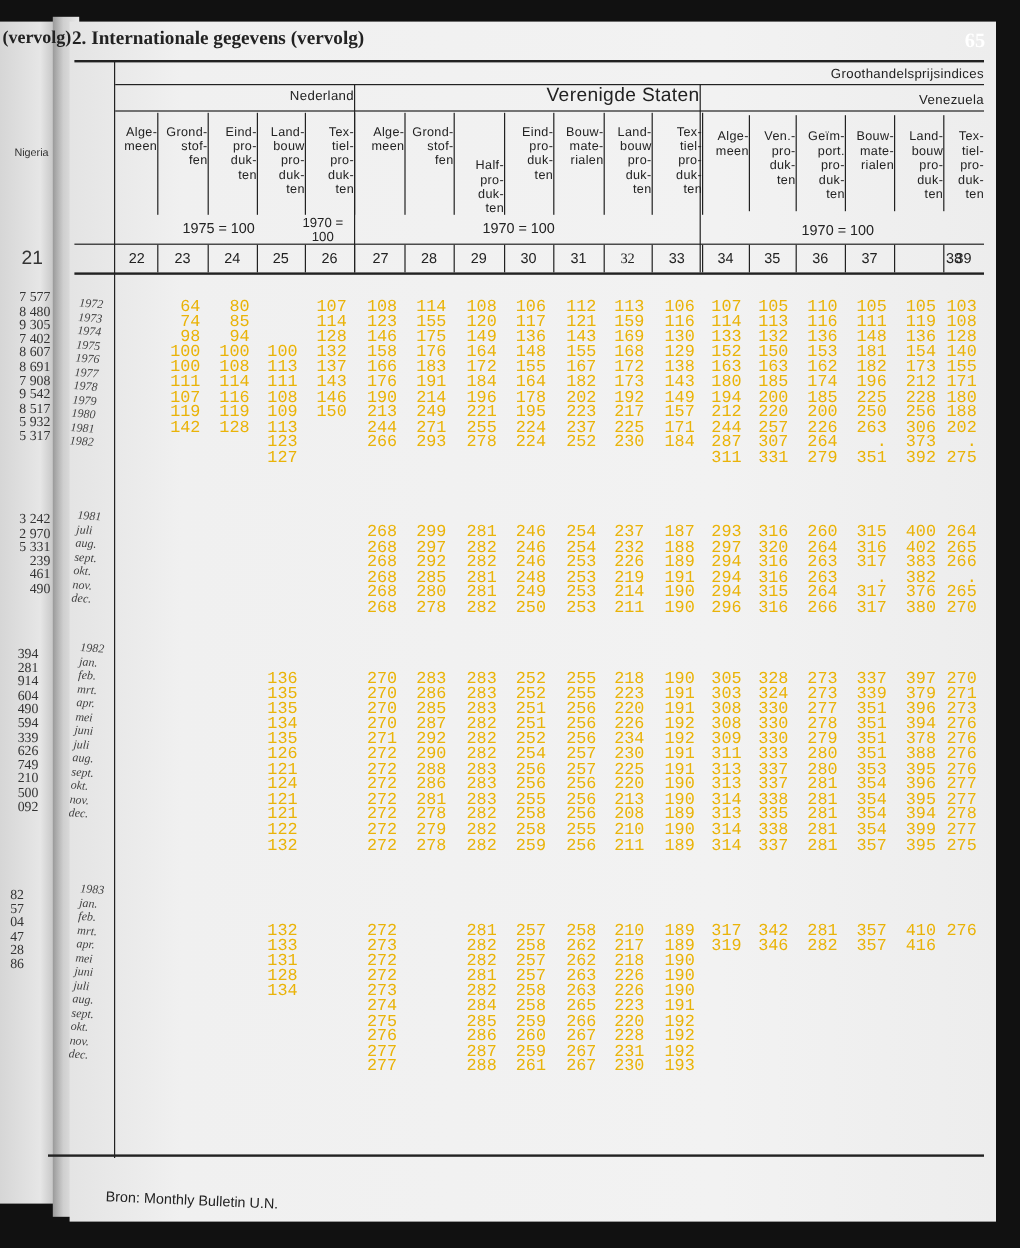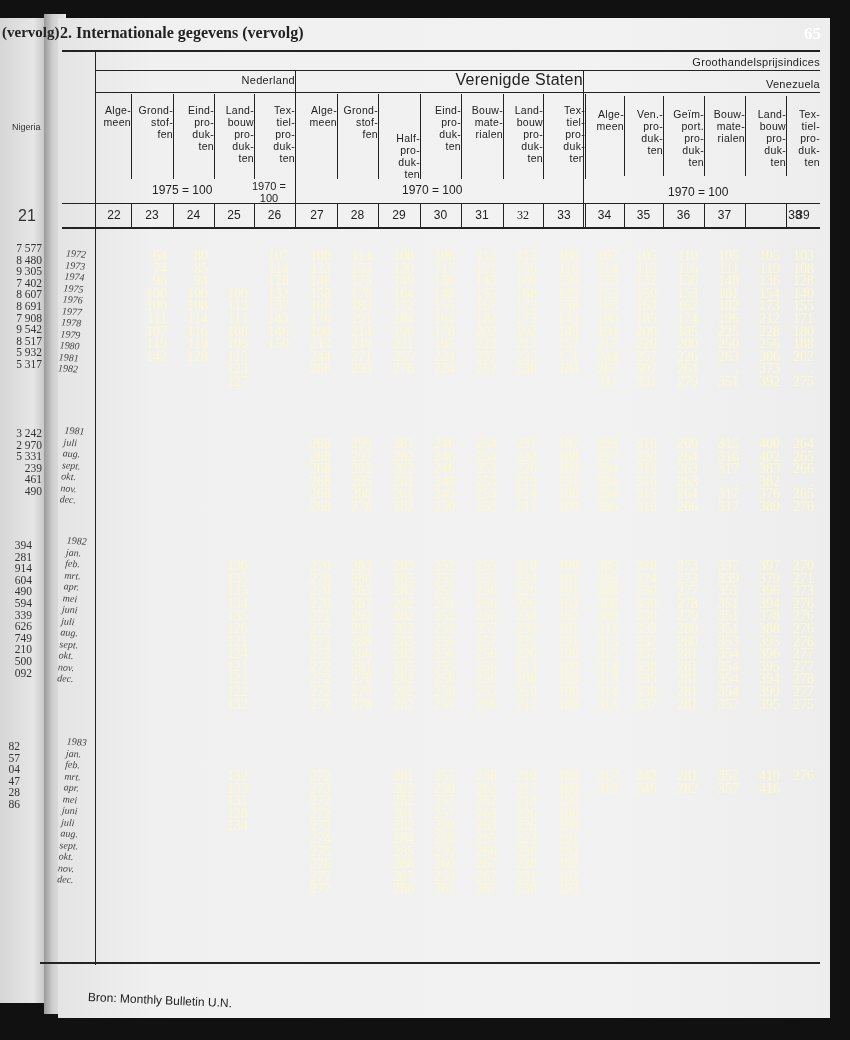--- a/index.html
+++ b/index.html
@@ -10,21 +10,21 @@
   .title { position: absolute; left: 60px; top: 24px; font-family: "Liberation Serif", serif; font-weight: bold; font-size: 16px; color: #222; }
   .left-title { position: absolute; left: 2px; top: 24px; font-family: "Liberation Serif", serif; font-weight: bold; font-size: 15px; color: #222; }
   .pagenum { position: absolute; left: 804px; top: 24px; font-family: "Liberation Serif", serif; font-weight: bold; font-size: 17px; color: #ffffff; }
   .hline { position: absolute; height: 0; border-top: 1.5px solid #222; }
   .vline { position: absolute; width: 0; border-left: 1.2px solid #222; }
   .hdr { position: absolute; font-size: 10.5px; line-height: 12px; text-align: right; color: #222; letter-spacing: 0.3px; }
   .colnum { position: absolute; font-size: 12px; text-align: center; width: 30px; top: 208px; color: #222; }
   .base { position: absolute; font-size: 12px; color: #222; }
   .yearlab { position: absolute; font-family: "Liberation Serif", serif; font-style: italic; font-size: 10px; line-height: 11.5px; color: #444; transform: rotate(4deg); }
   .leftnums { position: absolute; font-family: "Liberation Serif", serif; font-size: 11.5px; line-height: 11.6px; text-align: right; color: #333; width: 42px; }
-  .col { position: absolute; font-family: Liberation Serif, serif; font-size: 14px; line-height: 12.6px; text-align: right; width: 30px; color: #fef9c3; white-space: pre; }
+  .col { position: absolute; font-family: Liberation Mono, monospace; font-size: 14px; line-height: 12.6px; text-align: right; width: 30px; color: #eab308; white-space: pre; }
   .src { position: absolute; left: 88px; top: 990px; font-size: 12px; color: #222; transform: rotate(2.5deg); transform-origin: left; }
   .nigeria { position: absolute; left: 12px; top: 122px; font-size: 9px; color: #333; }
   .c21 { position: absolute; left: 18px; top: 207px; font-size: 16px; color: #333; }
 </style>
 </head>
 <body>
 
 <div class="left-page"></div>
 <div class="gutter"></div>
 <div class="page"></div>

